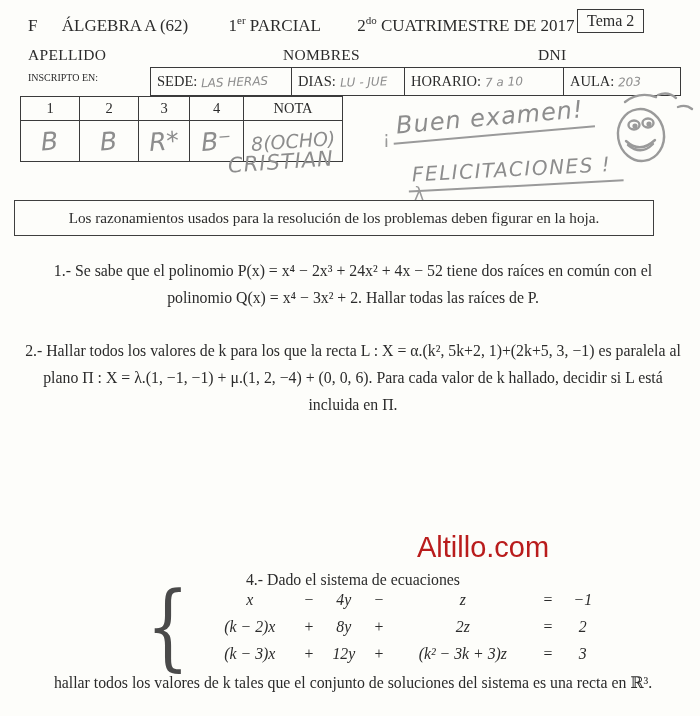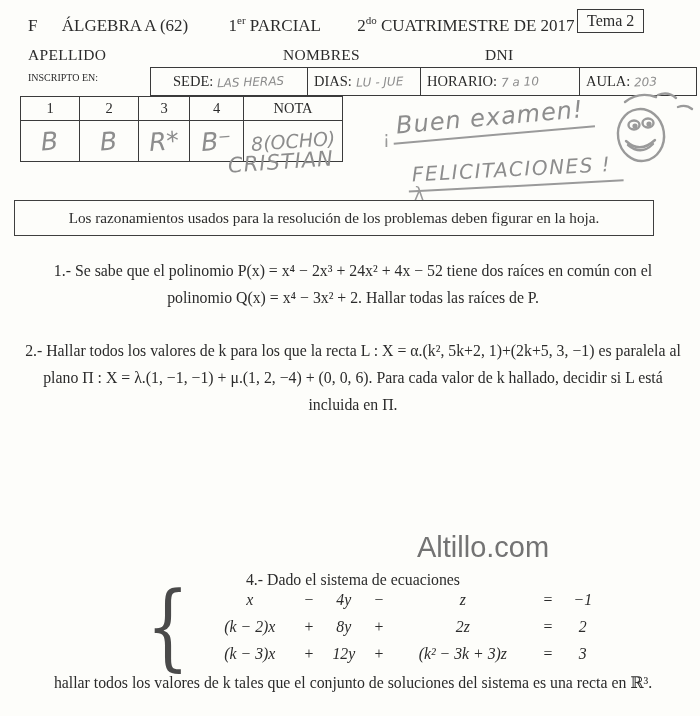--- a/index.html
+++ b/index.html
@@ -12,21 +12,21 @@
   
   .hdr{top:14px;left:28px;font-size:17px;white-space:nowrap;}
   .hdr .gap1{margin-right:20px;}
   .hdr .gap2{margin-right:36px;}
   .hdr .gap3{margin-right:32px;}
   sup{font-size:11px;}
   .temabox{top:9px;left:577px;border:1.5px solid #3a3a3a;padding:2px 9px;font-size:16px;background:#fdfdfa;}
   .names{top:46px;font-size:15.5px;letter-spacing:.3px;}
   
   .insc-label{top:72px;left:28px;font-size:10px;}
-  .insc-row{top:67px;left:150px;display:flex;border:1.4px solid #3a3a3a;height:27px;background:#fdfdfa;padding-left:16px;}
+  .insc-row{top:67px;left:150px;display:flex;border:1.4px solid #3a3a3a;height:27px;background:#fdfdfa;}
   .insc-cell{display:flex;align-items:center;padding:0 6px;border-left:1.4px solid #3a3a3a;}
   .insc-cell:first-child{border-left:none;}
   .insc-cell .lbl{font-size:14.5px;margin-right:4px;}
   .hand{font-family:"DejaVu Sans",sans-serif;font-style:italic;color:#8d8d8d;}
   .insc-cell .hand{font-size:12px;transform:rotate(-2deg);white-space:nowrap;}
   .w-sede{width:128px}.w-dias{width:100px}.w-hora{width:146px}.w-aula{width:104px}
   
   .gtable{top:96px;left:20px;border-collapse:collapse;}
   .gtable td{border:1.4px solid #3b3b3b;text-align:center;}
   .gtable .h td{height:21px;font-size:14.5px;}
@@ -44,21 +44,21 @@
        border-bottom:2.2px solid #9a9a9a;padding:0 12px 4px 4px;letter-spacing:1.5px;}
   .doodle{font-size:17px;color:#9a9a9a;font-family:"DejaVu Sans",sans-serif;}
   
   .notice{top:200px;left:14px;width:630px;border:1.3px solid #3f3f3f;
           padding:8px 4px;text-align:center;font-size:15.2px;background:#fdfdfa;}
   
   .body{left:17px;width:664px;font-size:15.8px;line-height:27px;margin:4px;text-align:center;}
   .p1{top:253px;} .p2{top:333px;} .p3{top:443px;}
   .p4intro{top:562px;} .p4outro{top:665px;}
   .watermark{top:531px;left:417px;font-family:"Liberation Sans","DejaVu Sans",sans-serif;
-             font-size:29px;color:#737373;}
+             font-size:29px;color:#b91c1c;}
   
   .system{top:586px;left:138px;display:flex;align-items:center;}
   .brace{font-family:"DejaVu Serif",serif;font-size:94px;font-weight:200;color:#4a4a4a;
          transform:scaleX(.72);line-height:80px;}
   .eqgrid{margin-left:6px;display:grid;
           grid-template-columns:92px 26px 44px 26px 142px 28px 42px;}
   .eqgrid span{height:27px;line-height:27px;text-align:center;font-size:15.8px;font-style:italic;}
   .smiley{top:89px;left:597px;}
 </style>
 </head>
@@ -71,21 +71,21 @@
     <span class="gap2">ÁLGEBRA A (62)</span>
     <span>1</span><sup>er</sup>
     <span class="gap3">PARCIAL</span>
     <span>2</span><sup>do</sup>
     <span>CUATRIMESTRE DE 2017</span>
   </div>
   <div class="abs temabox">Tema 2</div>
 
   <span class="abs names" style="left:28px;">APELLIDO</span>
   <span class="abs names" style="left:283px;">NOMBRES</span>
-  <span class="abs names" style="left:485px;text-align:center;">DNI</span>
+  <span class="abs names" style="left:538px;text-align:center;">DNI</span>
 
   <span class="abs insc-label">INSCRIPTO EN:</span>
   <div class="abs insc-row">
     <div class="insc-cell w-sede">
       <span class="lbl">SEDE:</span>
       <span class="hand">LAS HERAS</span>
     </div>
     <div class="insc-cell w-dias">
       <span class="lbl">DIAS:</span>
       <span class="hand">LU - JUE</span>

